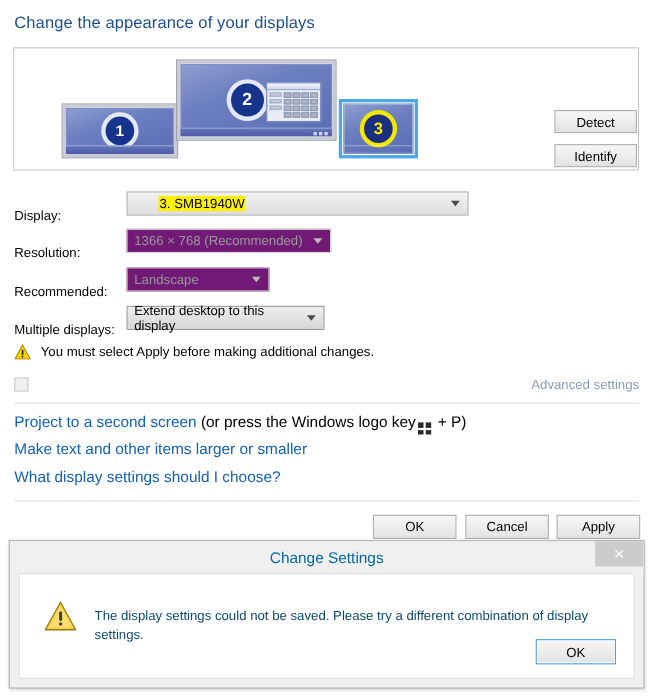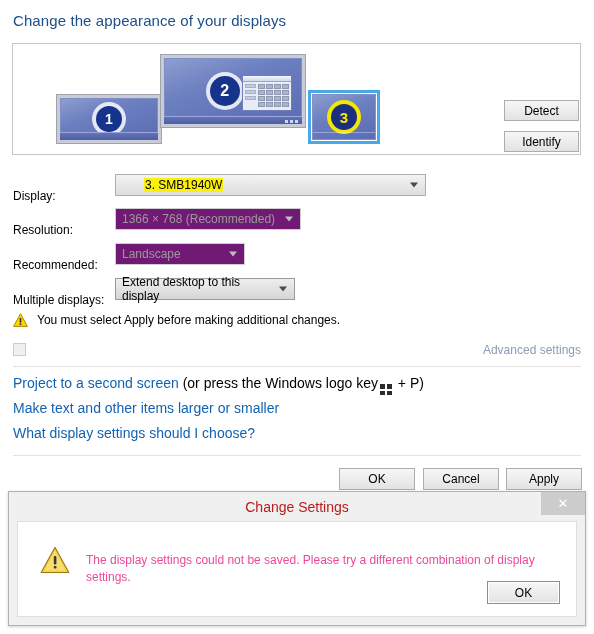--- a/index.html
+++ b/index.html
@@ -433,21 +433,21 @@
   .dialog-titlebar {
     position: relative;
     height: 29px;
     background: #f0f0f0;
     display: flex;
     align-items: center;
     justify-content: center;
   }
   .dialog-title {
     font-size: 14px;
-    color: #b91c1c;
+    color: #0369a1;
   }
   #dialog-close-button {
     position: absolute;
     right: 0;
     top: 0;
     width: 44px;
     height: 23px;
     background: #cccccc;
     color: #ffffff;
     display: flex;
@@ -471,21 +471,21 @@
     left: 22px;
     top: 24px;
     right: 14px;
     display: flex;
     align-items: flex-start;
     gap: 16px;
   }
   .dialog-warn-icon { width: 30px; height: 28px; flex: none; }
   .dialog-msg {
     font-size: 12px;
-    color: #ec4899;
+    color: #0c4a6e;
     line-height: 1.4;
     padding-top: 6px;
   }
   #dialog-ok-button {
     position: absolute;
     right: 16px;
     bottom: 12px;
     width: 73px;
     height: 23px;
     border: 1px solid #4ba0e0;

